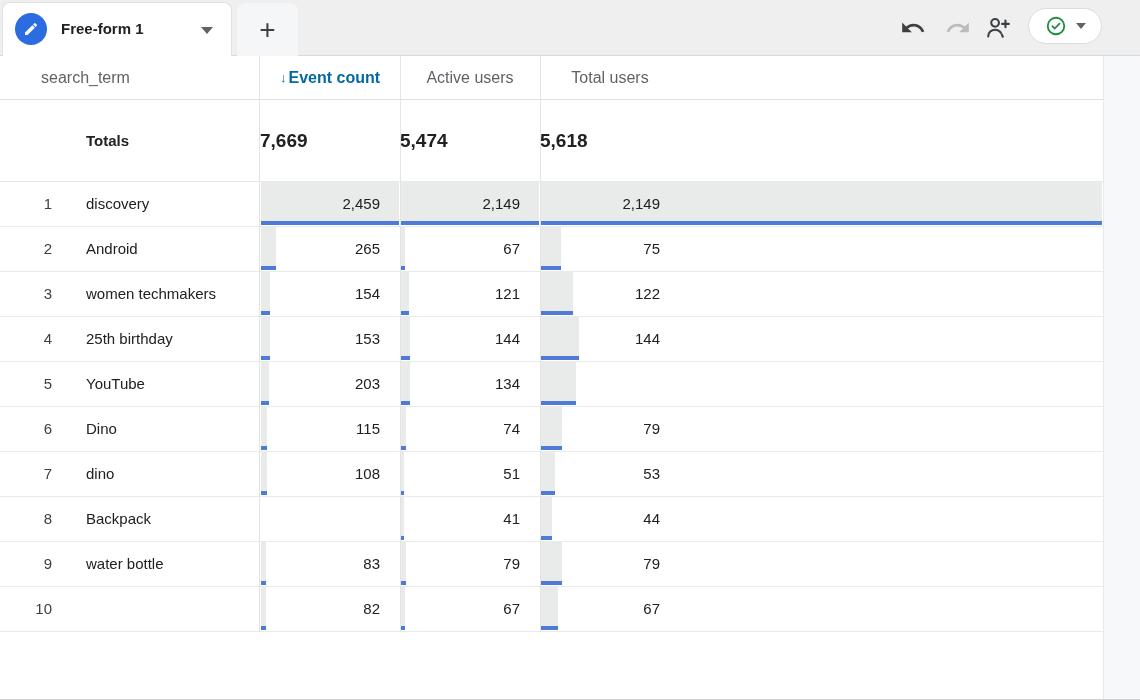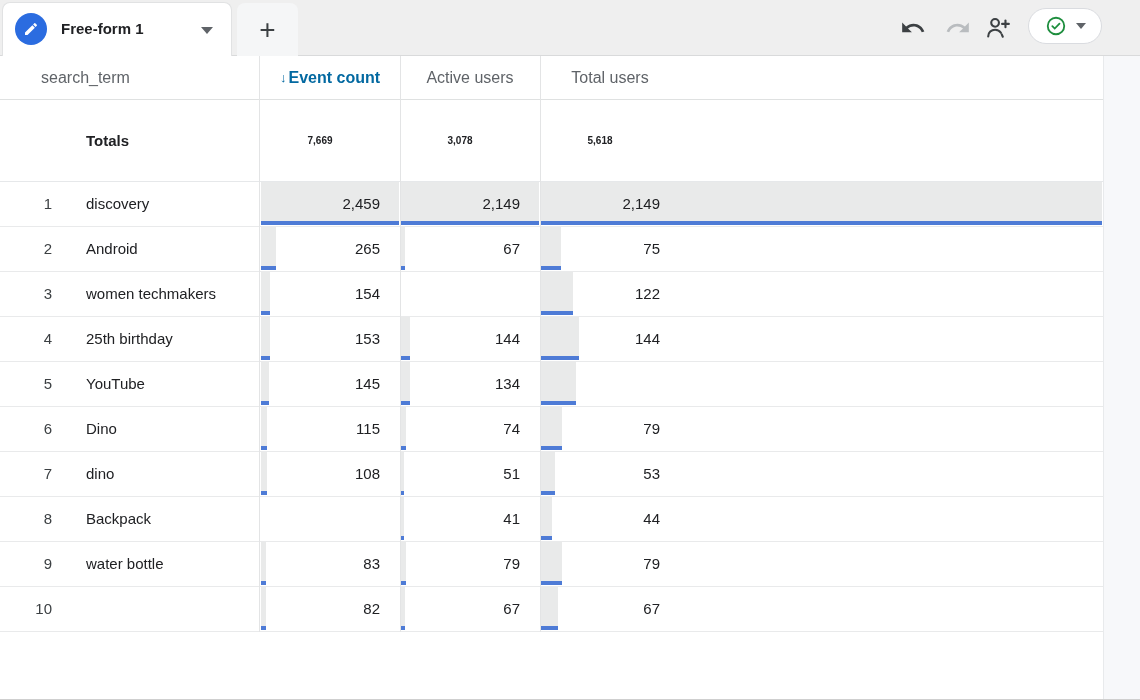--- a/index.html
+++ b/index.html
@@ -28,21 +28,21 @@
   .thead { position:absolute; left:0; top:56px; width:1103px; height:44px; background:#fff; border-bottom:1px solid #dfe1e1; }
   .dim-header { position:absolute; left:41px; top:0; height:43px; line-height:43px; font-size:16px; color:#5f6368; }
   .mh { position:absolute; top:0; height:43px; line-height:43px; width:140px; text-align:center; font-size:16px; color:#5f6368; cursor:pointer; }
   .mh.sorted { color:#0369a1; font-weight:700; }
   .mh .sort-arrow { font-size:13px; font-weight:400; margin-right:2px; position:relative; top:-1px; }
 
   .col-divider { position:absolute; top:56px; height:576px; width:1px; background:#e3e4e5; z-index:6; }
 
   .totals-row { position:absolute; left:0; top:100px; width:1103px; height:82px; border-bottom:1px solid #e6e8ea; background:#fff; }
   .totals-label { position:absolute; left:86px; top:0; height:81px; line-height:81px; font-size:15px; font-weight:700; color:#202124; }
-  .totals-num { position:absolute; top:0; height:81px; line-height:81px; width:120px; text-align:center; font-size:10px; font-weight:600; color:#202124; }
+  .totals-num { position:absolute; top:0; height:81px; line-height:81px; width:120px; text-align:left; font-size:19px; font-weight:600; color:#202124; }
 
   #rows { position:absolute; left:0; top:182px; width:1103px; }
   .row { position:relative; width:1103px; height:45px; border-bottom:1px solid #e9eaeb; background:#fff; }
   .rank { position:absolute; left:24px; top:0; width:28px; height:44px; line-height:44px; text-align:right; font-size:15px; color:#3c4043; z-index:3; }
   .term { position:absolute; left:86px; top:0; height:44px; line-height:44px; font-size:15px; color:#202124; z-index:3; }
   .mcell { position:absolute; top:0; height:44px; }
   .heat-bar { position:absolute; left:1px; top:0; height:43px; background:#e9eaea; z-index:1; }
   .val-bar { position:absolute; left:1px; bottom:1px; height:4px; background:#4e7bd6; z-index:2; }
   .mnum { position:absolute; left:0; top:0; width:120px; height:44px; line-height:44px; text-align:right; font-size:15px; color:#202124; z-index:3; }
 
@@ -96,21 +96,21 @@
   <div class="thead">
     <span class="dim-header">search_term</span>
     <span class="mh sorted" style="left:260px;"><span class="sort-arrow">↓</span><span>Event count</span></span>
     <span class="mh" style="left:400px;"><span>Active users</span></span>
     <span class="mh" style="left:540px;"><span>Total users</span></span>
   </div>
 
   <div class="totals-row">
     <span class="totals-label">Totals</span>
     <span class="totals-num" style="left:260px;">7,669</span>
-    <span class="totals-num" style="left:400px;">3,078</span>
+    <span class="totals-num" style="left:400px;">5,474</span>
     <span class="totals-num" style="left:540px;">5,618</span>
   </div>
 
   <div id="rows">
       <div class="row">
         <span class="rank">1</span>
         <span class="term">discovery</span>
         <div class="mcell" style="left: 260px; width: 140px;">
           <div class="heat-bar" style="width: 138px; background: rgb(233, 234, 234);"></div>
           <div class="val-bar" style="width: 138px; background: rgb(78, 123, 214);"></div>
@@ -147,20 +147,25 @@
         </div>
       </div>
       <div class="row">
         <span class="rank">3</span>
         <span class="term">women techmakers</span>
         <div class="mcell" style="left: 260px; width: 140px;">
           <div class="heat-bar" style="width: 9px; background: rgb(233, 234, 234);"></div>
           <div class="val-bar" style="width: 9px; background: rgb(78, 123, 214);"></div>
           <span class="mnum">154</span>
         </div>
+        <div class="mcell" style="left: 400px; width: 140px;">
+          <div class="heat-bar" style="width: 8px; background: rgb(233, 234, 234);"></div>
+          <div class="val-bar" style="width: 8px; background: rgb(78, 123, 214);"></div>
+          <span class="mnum">121</span>
+        </div>
         <div class="mcell" style="left: 540px; width: 563px;">
           <div class="heat-bar" style="width: 32px; background: rgb(233, 234, 234);"></div>
           <div class="val-bar" style="width: 32px; background: rgb(78, 123, 214);"></div>
           <span class="mnum">122</span>
         </div>
       </div>
       <div class="row">
         <span class="rank">4</span>
         <span class="term">25th birthday</span>
         <div class="mcell" style="left: 260px; width: 140px;">
@@ -178,21 +183,21 @@
           <div class="val-bar" style="width: 38px; background: rgb(78, 123, 214);"></div>
           <span class="mnum">144</span>
         </div>
       </div>
       <div class="row">
         <span class="rank">5</span>
         <span class="term">YouTube</span>
         <div class="mcell" style="left: 260px; width: 140px;">
           <div class="heat-bar" style="width: 8px; background: rgb(233, 234, 234);"></div>
           <div class="val-bar" style="width: 8px; background: rgb(78, 123, 214);"></div>
-          <span class="mnum">145</span>
+          <span class="mnum">203</span>
         </div>
         <div class="mcell" style="left: 400px; width: 140px;">
           <div class="heat-bar" style="width: 9px; background: rgb(233, 234, 234);"></div>
           <div class="val-bar" style="width: 9px; background: rgb(78, 123, 214);"></div>
           <span class="mnum">134</span>
         </div>
         <div class="mcell" style="left: 540px; width: 563px;">
           <div class="heat-bar" style="width: 35px; background: rgb(233, 234, 234);"></div>
           <div class="val-bar" style="width: 35px; background: rgb(78, 123, 214);"></div>
         </div>

